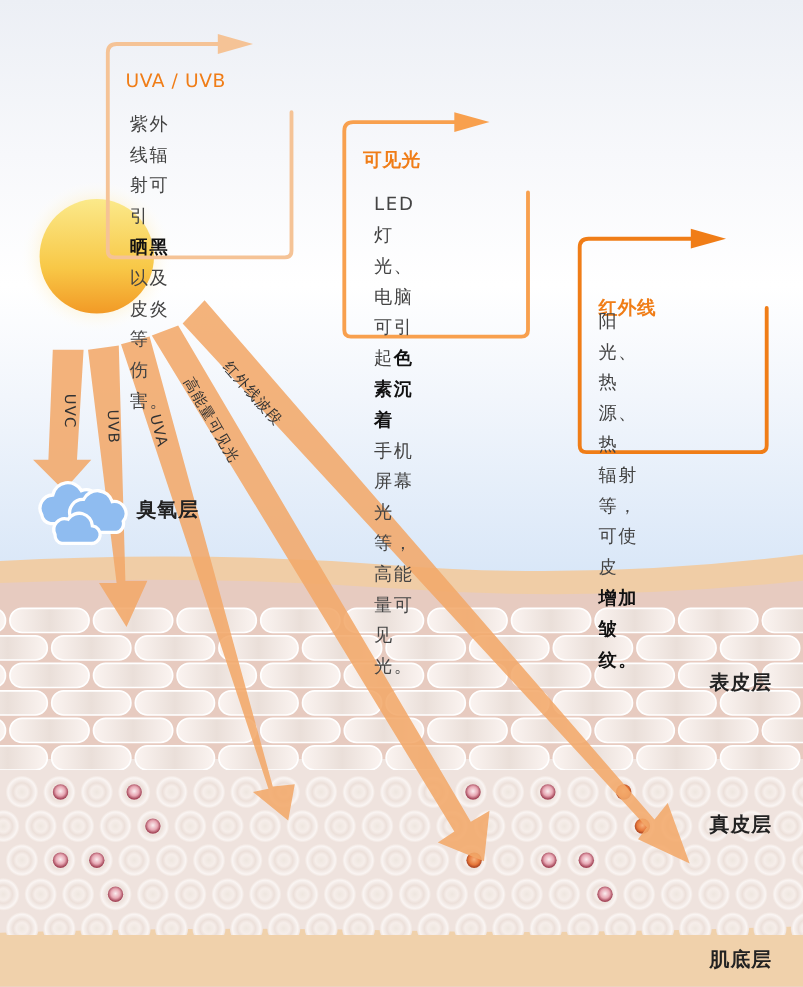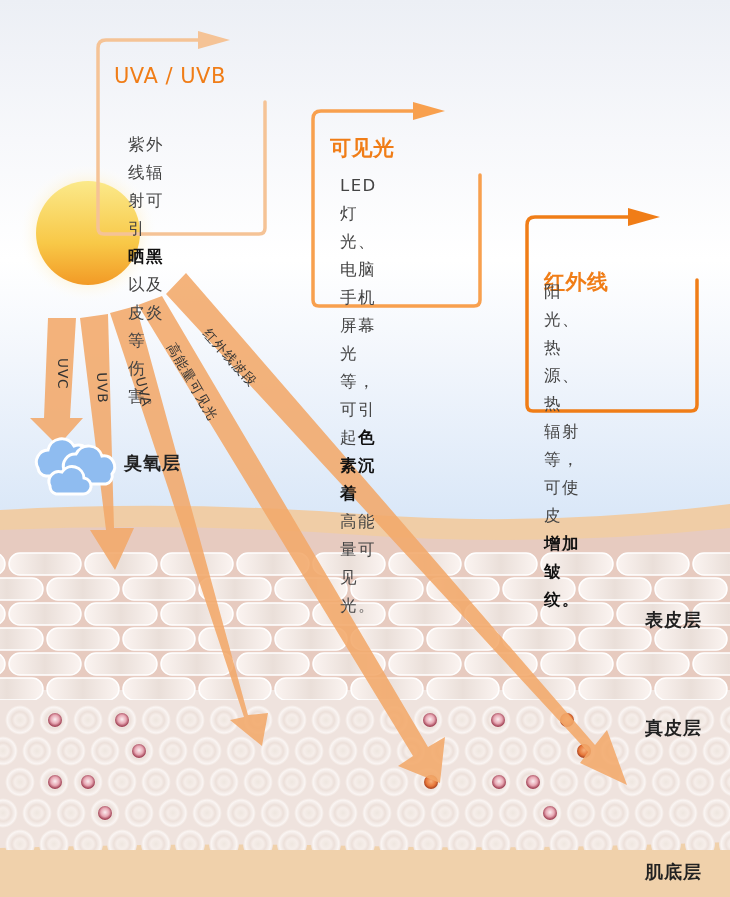--- a/index.html
+++ b/index.html
@@ -1,21 +1,21 @@
 <!DOCTYPE html>
 <html><head>
 <meta charset="utf-8">
 <style>
   html,body{margin:0;padding:0;}
   body{width:730px;height:897px;overflow:hidden;font-family:"DejaVu Sans","Liberation Sans",sans-serif;background:#fff;}
   #stage{position:relative;width:730px;height:897px;overflow:hidden;
     background:linear-gradient(180deg,#eceff5 0px,#f7f8fb 140px,#ffffff 260px,#f2f6fc 360px,#dbe8f8 510px,#d7e6f8 530px);}
   svg.art{position:absolute;left:0;top:0;}
   .card{position:absolute;}
-  .card .title{position:absolute;font-size:21px;color:#f07d17;font-weight:normal;letter-spacing:0.5px;white-space:nowrap;}
+  .card .title{position:absolute;font-size:17px;color:#f07d17;font-weight:normal;letter-spacing:0.5px;white-space:nowrap;}
   .card .title.bold{font-weight:bold;}
   .card .body{position:absolute;font-size:16.5px;line-height:28px;color:#444;letter-spacing:1.5px;}
   .card .body b{color:#111;font-weight:bold;}
   .label{position:absolute;font-size:18px;color:#222;font-weight:bold;white-space:nowrap;letter-spacing:1px;}
   .beam-label{position:absolute;font-size:13.5px;color:#333;white-space:nowrap;transform-origin:0 0;letter-spacing:1px;}
 </style>
 </head>
 <body>
 
 <div id="stage">
@@ -170,43 +170,43 @@
   </svg>
 
   <div class="beam-label" style="left:71px;top:358px;transform:rotate(90deg);">UVC</div>
   <div class="beam-label" style="left:110px;top:372px;transform:rotate(88deg);">UVB</div>
   <div class="beam-label" style="left:148px;top:375px;transform:rotate(76deg);">UVA</div>
   <div class="beam-label" style="left:178px;top:340px;transform:rotate(60deg);">高能量可见光</div>
   <div class="beam-label" style="left:212px;top:325px;transform:rotate(48deg);">红外线波段</div>
 
   <div class="card">
     <div class="title" style="left:114px;top:64px;">UVA / UVB</div>
-    <div class="body" style="left:128px;top:99px;margin-top:32px;">
+    <div class="body" style="left:118px;top:99px;">
         <div><span>紫外线辐射可引</span></div>
         <div><b>晒黑</b><span>以及皮炎等</span></div>
         <div><span>伤害。</span></div>
       </div>
   </div>
 
   <div class="card">
     <div class="title bold" style="left:330px;top:134px;">可见光</div>
     <div class="body" style="left:340px;top:172px;">
         <div><span>LED 灯光、电脑</span></div>
+        <div><span>可引起</span><b>色素沉着</b></div>
         <div><span>手机屏幕光等，</span></div>
-        <div><span>可引起</span><b>色素沉着</b></div>
         <div><span>高能量可见光。</span></div>
       </div>
   </div>
 
   <div class="card">
     <div class="title bold" style="left:544px;top:240px;margin-top:28px;">红外线</div>
     <div class="body" style="left:544px;top:278px;">
         <div><span>阳光、热源、热</span></div>
         <div><span>辐射等，可使皮</span></div>
         <div><b>增加皱纹。</b></div>
       </div>
   </div>
 
   <div class="label" style="left:124px;top:451px;">臭氧层</div>
   <div class="label" style="left:645px;top:608px;">表皮层</div>
-  <div class="label" style="left:645px;top:716px;">真皮层</div>
+  <div class="label" style="left:645px;top:737px;">真皮层</div>
   <div class="label" style="left:645px;top:860px;">肌底层</div>
 </div>
 
 </body></html>

